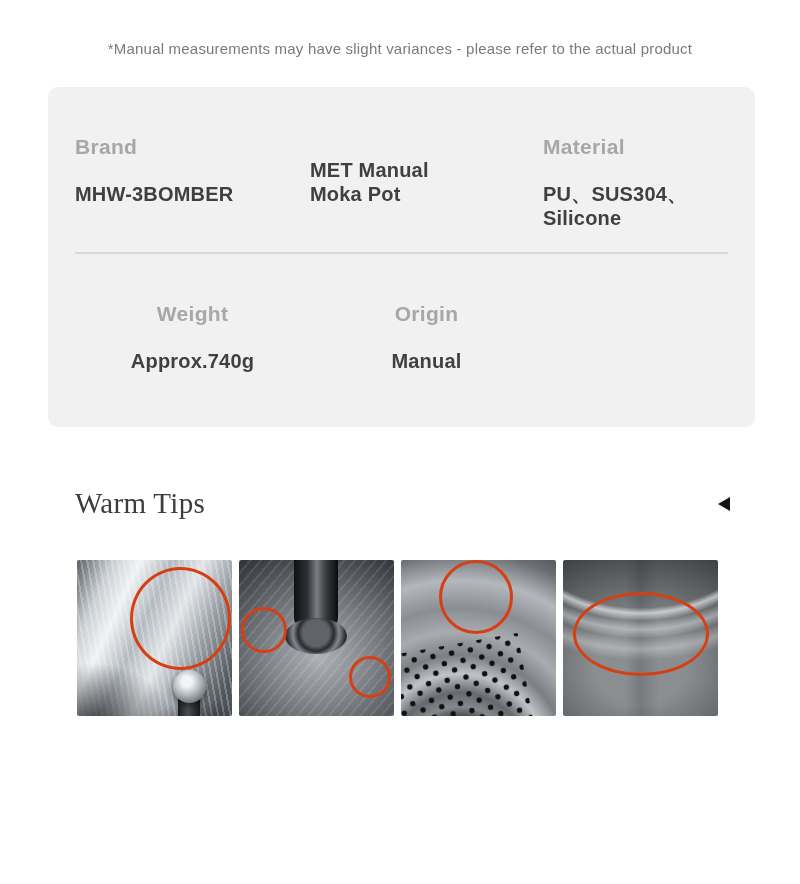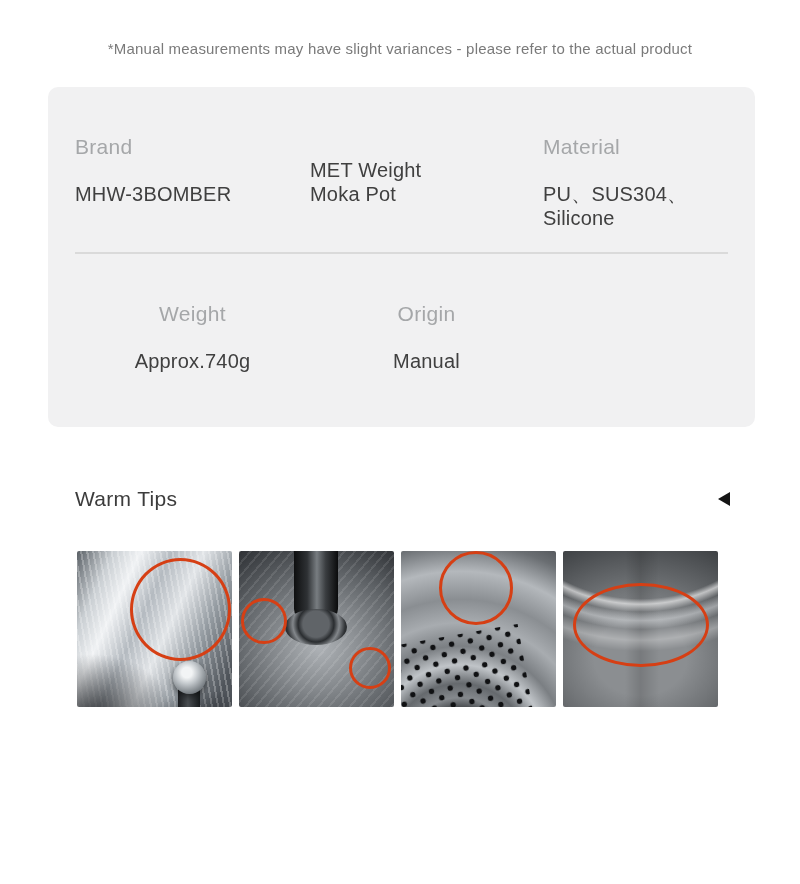--- a/index.html
+++ b/index.html
@@ -25,20 +25,21 @@
   .spec-card {
     margin: 30px 45px 0 48px;
     height: 340px;
     background: #f1f1f2;
     border-radius: 10px;
     padding: 48px 27px 0 27px;
   }
   .spec-row {
     display: grid;
     grid-template-columns: 235px 233px 1fr;
+    font-weight: bold;
   }
   .spec-label {
     font-size: 21px;
     color: #a5a7a9;
     letter-spacing: 0.3px;
   }
   .spec-value {
     margin-top: 23px;
     font-size: 20px;
     line-height: 1.22;
@@ -54,24 +55,25 @@
   }
   .spec-row.second { margin-top: 48px; text-align: center; }
   
   .tips { margin: 60px 70px 0 75px; }
   .tips-header {
     display: flex;
     justify-content: space-between;
     align-items: center;
   }
   .tips-title {
-    font-size: 21px;
+    font-size: 29px;
     font-weight: 500;
     color: #3c3c3c;
     letter-spacing: 0.3px;
+    font-family: Liberation Serif, serif;
   }
   .tri {
     width: 0; height: 0;
     border-top: 7px solid transparent;
     border-bottom: 7px solid transparent;
     border-right: 12px solid #151515;
   }
   .tips-body {
     margin-top: 32px;
     width: 655px;
@@ -167,21 +169,21 @@
 
   <p class="disclaimer">*Manual measurements may have slight variances - please refer to the actual product</p>
 
   <section class="spec-card">
     <div class="spec-row">
       <div class="spec-cell">
         <div class="spec-label">Brand</div>
         <div class="spec-value">MHW-3BOMBER</div>
       </div>
       <div class="spec-cell">
-        <div class="spec-value val-name">MET Weight Moka Pot</div>
+        <div class="spec-value val-name">MET Manual Moka Pot</div>
       </div>
       <div class="spec-cell">
         <div class="spec-label">Material</div>
         <div class="spec-value val-material">PU、SUS304、Silicone</div>
       </div>
     </div>
 
     <div class="divider"></div>
 
     <div class="spec-row second">

